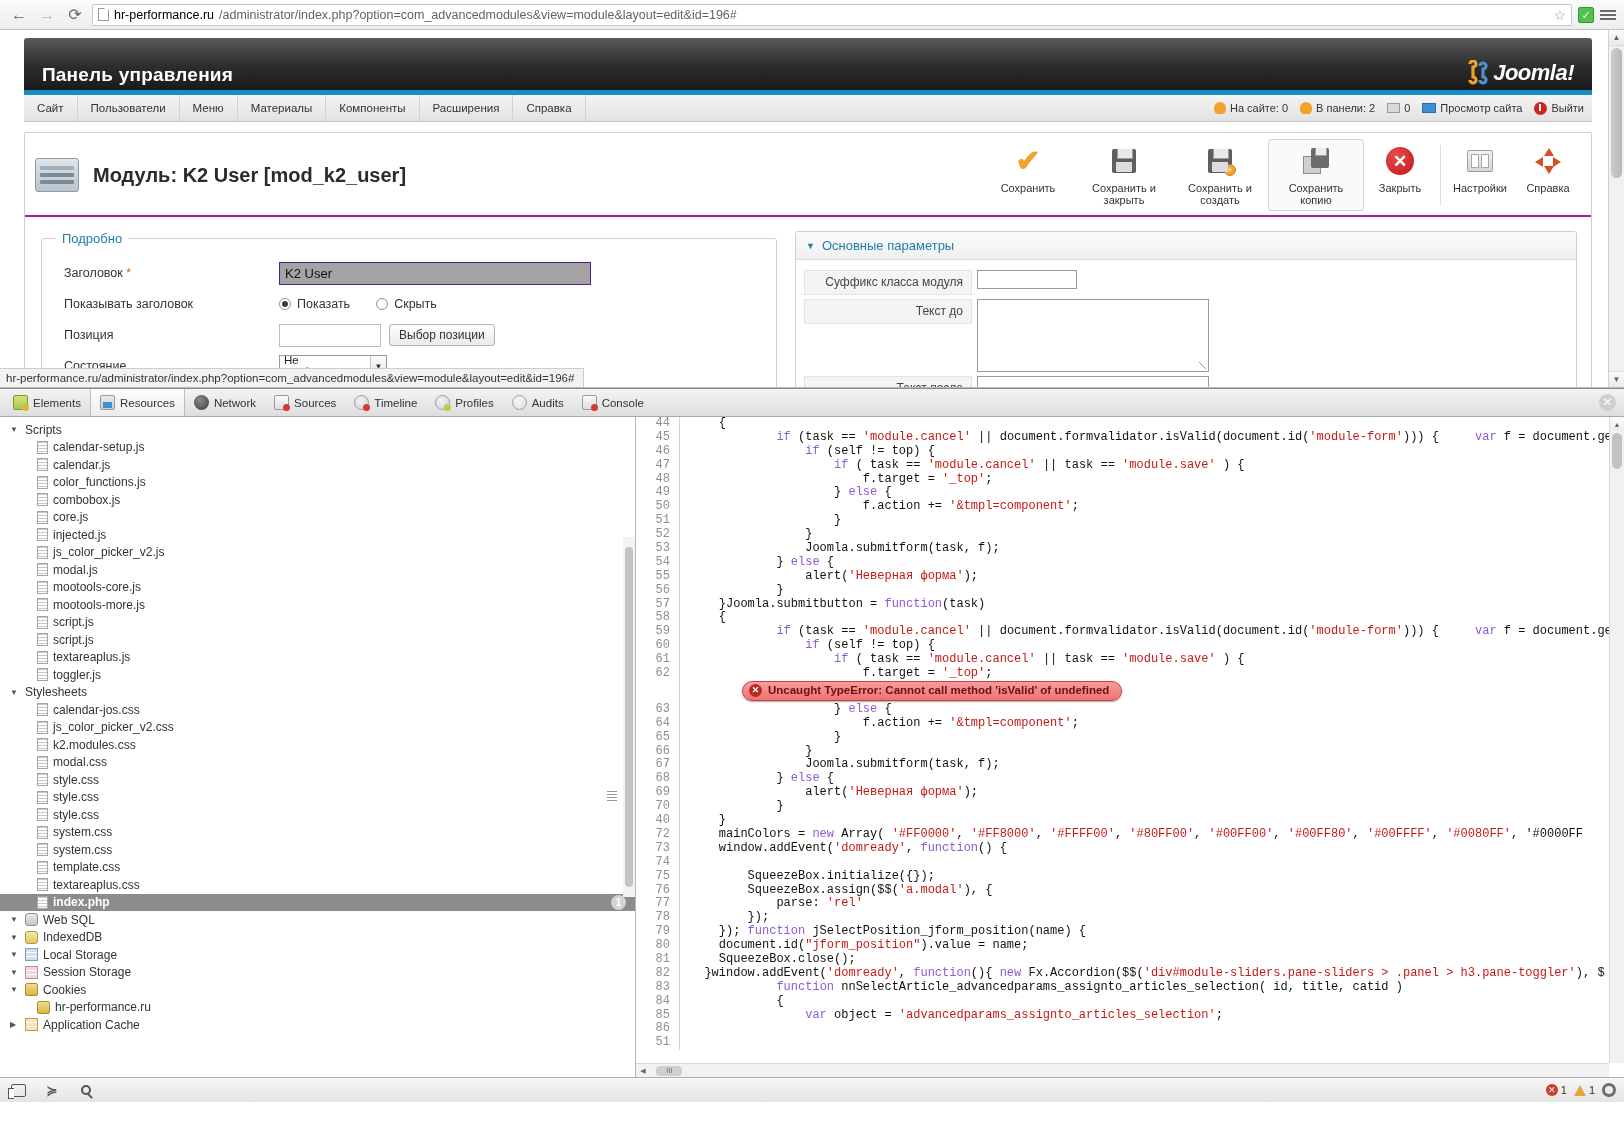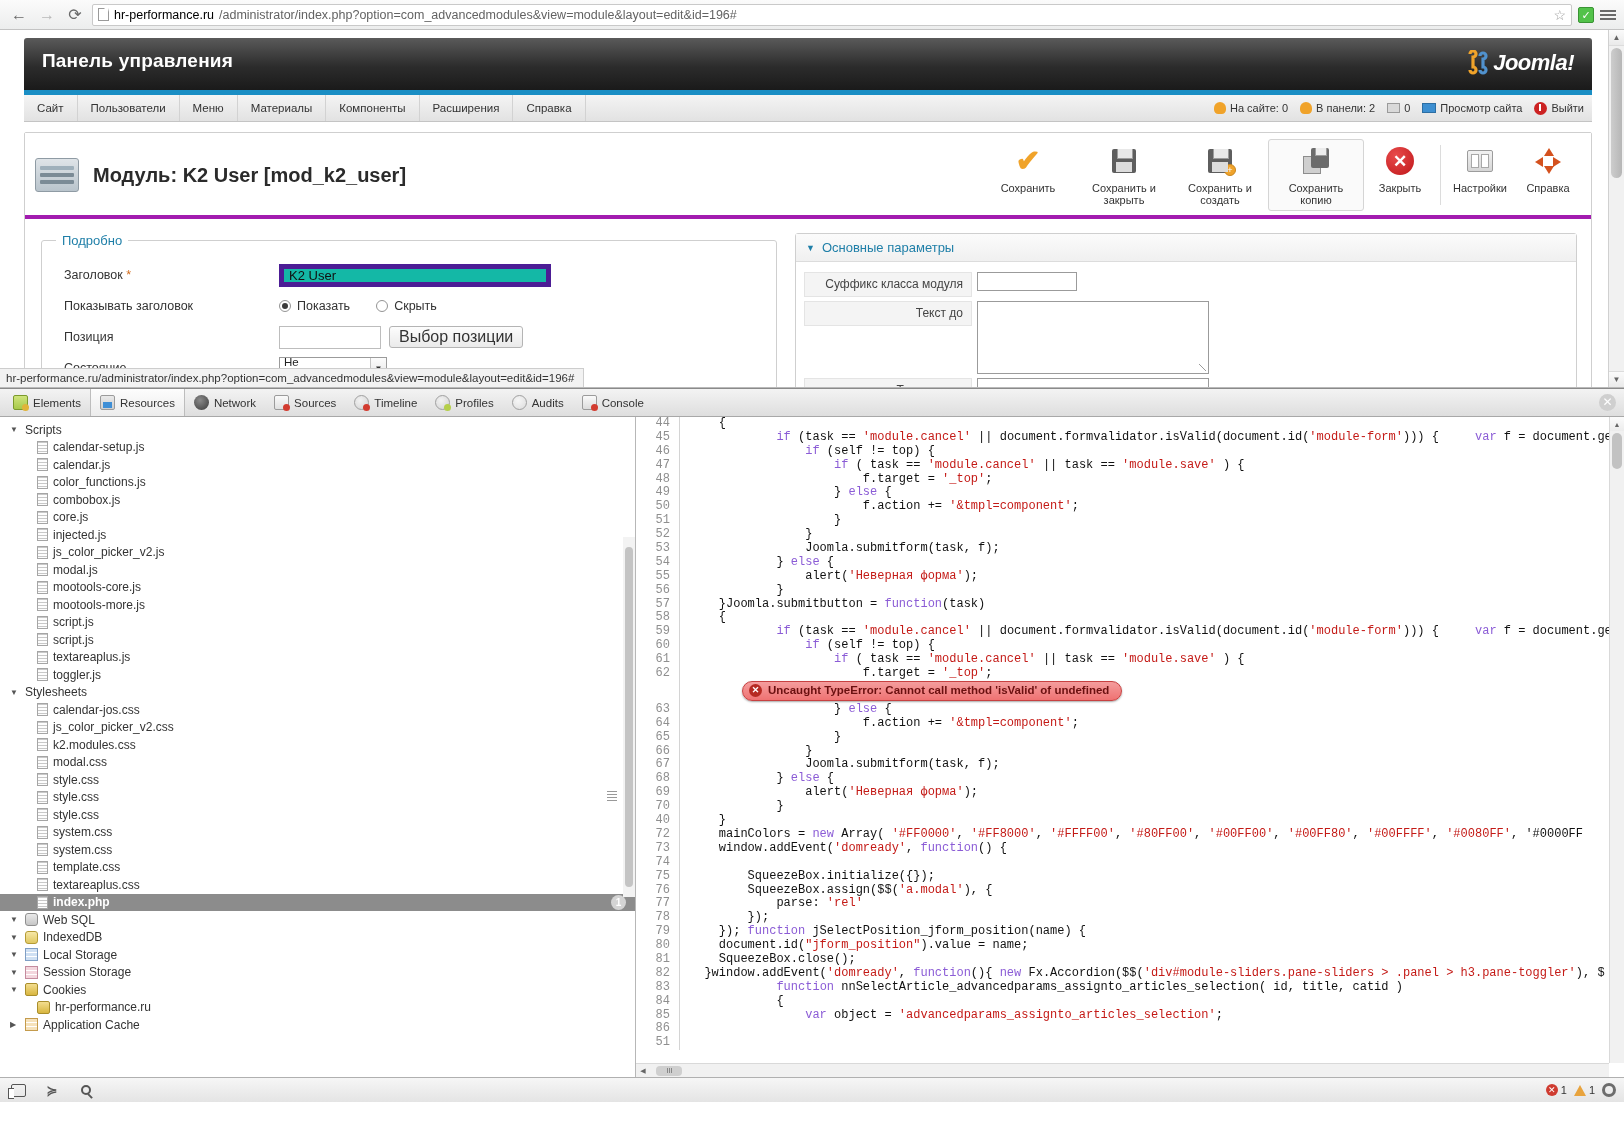--- a/index.html
+++ b/index.html
@@ -79,22 +79,22 @@
     background: #fff;
     border-bottom: 1px solid #b9b9b9;
   }
   .page-inner { position: relative; width: 1608px; }
 
   .joomla-header {
     height: 52px;
     margin: 8px 16px 0 24px;
     background: linear-gradient(#5a5a5a, #2c2c2c 55%, #1a1a1a);
     border-radius: 3px 3px 0 0;
-    display: flex; align-items: flex-start; justify-content: space-between;
-    padding: 12px 18px;
+    display: flex; align-items: flex-end; justify-content: space-between;
+    padding: 4px 18px;
   }
   .joomla-title {
     color: #fff; font-size: 19px; font-weight: bold;
     letter-spacing: .2px;
   }
   .joomla-logo { display: flex; align-items: center; gap: 5px; }
   .joomla-logo .jlogo-mark {
     width: 26px; height: 26px; position: relative;
   }
   .joomla-logo .jlogo-text {
@@ -130,21 +130,21 @@
   .ico-logout:after{content:"";position:absolute;left:5px;top:2px;width:2px;height:7px;background:#fff;}
 
   .content-box {
     margin: 10px 16px 0 24px;
     border: 1px solid #cfcfcf;
     background: #fff;
     border-radius: 2px;
   }
   .module-toolbar {
     display: flex; 
-    border-bottom: 4px solid #a21caf;
+    border-bottom: 2px solid #a21caf;
     background: #fff;
     padding: 6px 10px 4px 10px;
   }
   .module-heading { display: flex; align-items: center; gap: 14px; flex: 1; }
   .mod-icon {
     width: 44px; height: 34px;
     background: linear-gradient(#dfe4e8, #b9c4cc);
     border: 1px solid #8f9ba4;
     border-radius: 3px;
     display: flex; flex-direction: column; justify-content: center; gap: 3px;
@@ -218,40 +218,40 @@
     padding: 8px 14px 14px 14px;
     position: relative;
   }
   .fieldset > legend {
     font-size: 13px; color: #1f7fa8; padding: 0 6px; font-weight: normal;
   }
   .frow { display: flex; align-items: center; margin: 7px 8px; min-height: 24px; }
   .flabel { width: 215px; font-size: 12.5px; color: #333; }
   .req { color: #d06a1b; }
   .ftext {
-    width: 272px; height: 23px;
-    border: 5px solid #4c1d95; background: #14b8a6;
+    width: 312px; height: 23px;
+    border: 1px solid #4c1d95; background: #a3a3a3;
     font-size: 13px; padding: 2px 5px; color: #111;
     font-family: "Liberation Sans", sans-serif;
   }
   .ftext.plain { background: #fff; border:1px solid #bdbdbd; width: 100px;}
   .radio-wrap { display:flex; align-items:center; gap: 6px; margin-right: 26px; font-size:12.5px; color:#333;}
   .radio {
     width: 12px; height: 12px; border-radius: 50%;
     border: 1px solid #949494; background: #fff; position: relative; flex: none;
   }
   .radio.on:after {
     content:""; position:absolute; left:2px; top:2px; width:6px; height:6px;
     border-radius:50%; background:#3b3b3b;
   }
   .btn-std {
     height: 22px; padding: 0 9px;
     background: linear-gradient(#fdfdfd,#eaeaea);
     border: 1px solid #b4b4b4; border-radius: 3px;
-    font-size: 16px; color: #333; margin-left: 8px;
+    font-size: 12px; color: #333; margin-left: 8px;
   }
   .select-box {
     height: 22px; width: 108px; border: 1px solid #9b9b9b; background: #fff;
     display:flex; align-items:center; justify-content: space-between;
     font-size: 11.5px; color:#222; padding-left:4px;
   }
   .select-arrow {
     width: 17px; height: 20px; border-left: 1px solid #c4c4c4;
     background: linear-gradient(#fcfcfc,#e4e4e4);
     display:flex;align-items:center;justify-content:center;

